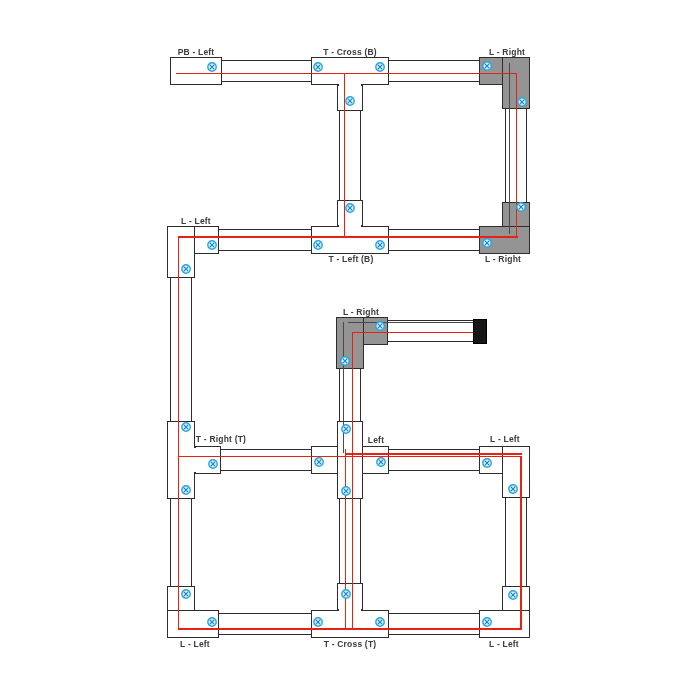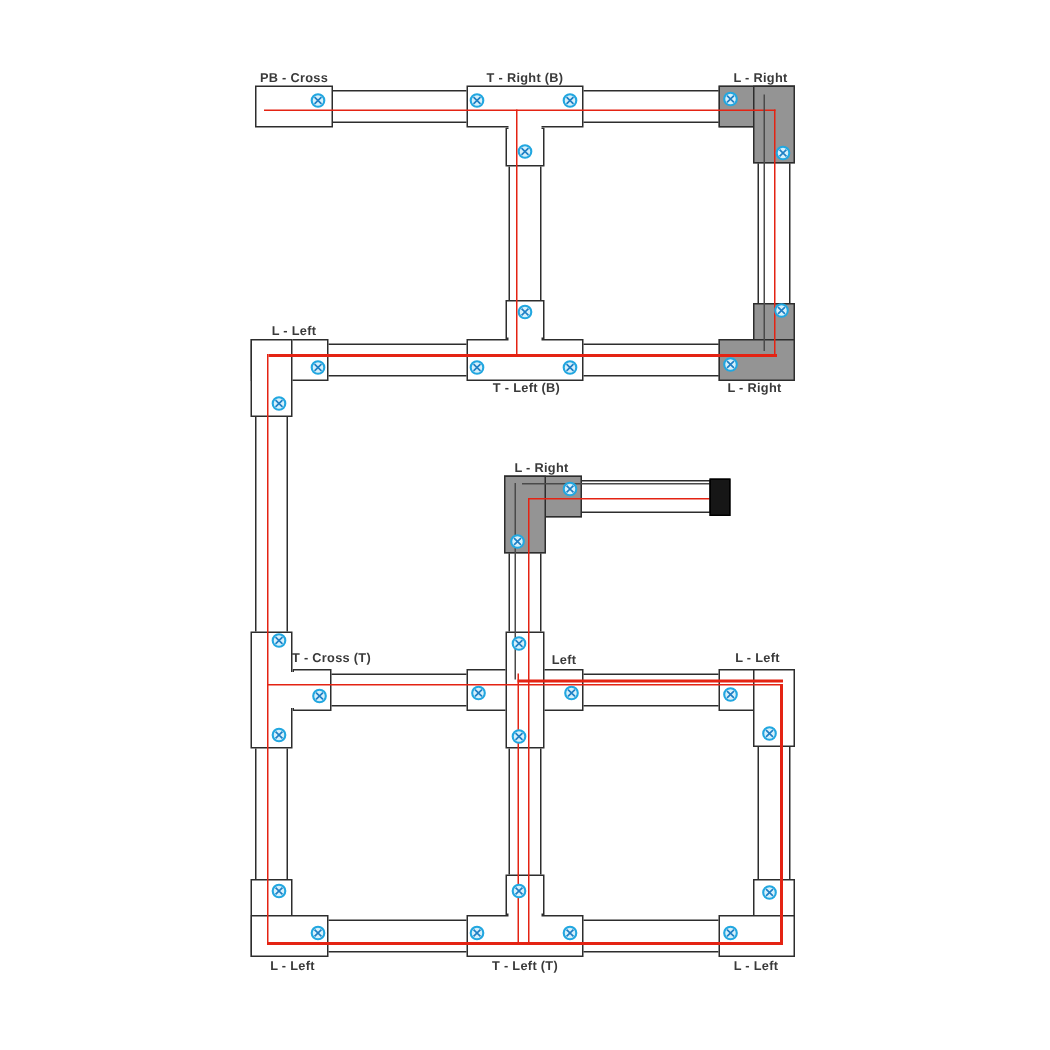--- a/index.html
+++ b/index.html
@@ -210,26 +210,26 @@
         <path d="M3.2 3.2 L7.8 7.8 M7.8 3.2 L3.2 7.8" stroke="#1f7fc4" stroke-width="1.1"></path>
       </svg></div>
     <div class="screw" style="left: 380px; top: 622px;"><svg width="11" height="11" viewBox="0 0 11 11">
         <circle cx="5.5" cy="5.5" r="4.2" fill="#d6f0fb" stroke="#22a7e0" stroke-width="1.4"></circle>
         <path d="M3.2 3.2 L7.8 7.8 M7.8 3.2 L3.2 7.8" stroke="#1f7fc4" stroke-width="1.1"></path>
       </svg></div>
     <div class="screw" style="left: 487px; top: 622px;"><svg width="11" height="11" viewBox="0 0 11 11">
         <circle cx="5.5" cy="5.5" r="4.2" fill="#d6f0fb" stroke="#22a7e0" stroke-width="1.4"></circle>
         <path d="M3.2 3.2 L7.8 7.8 M7.8 3.2 L3.2 7.8" stroke="#1f7fc4" stroke-width="1.1"></path>
       </svg></div>
-    <div class="lbl" style="left: 196px; top: 52px; color: rgb(58, 58, 58);">PB - Cross</div>
-    <div class="lbl" style="left: 350px; top: 52px; color: rgb(58, 58, 58);">T - Right (B)</div>
+    <div class="lbl" style="left: 196px; top: 52px; color: rgb(58, 58, 58);">PB - Left</div>
+    <div class="lbl" style="left: 350px; top: 52px; color: rgb(58, 58, 58);">T - Cross (B)</div>
     <div class="lbl" style="left: 507px; top: 52px; color: rgb(58, 58, 58);">L - Right</div>
     <div class="lbl" style="left: 196px; top: 221px; color: rgb(58, 58, 58);">L - Left</div>
     <div class="lbl" style="left: 351px; top: 259px; color: rgb(58, 58, 58);">T - Left (B)</div>
     <div class="lbl" style="left: 503px; top: 259px; color: rgb(58, 58, 58);">L - Right</div>
     <div class="lbl" style="left: 361px; top: 312px; color: rgb(58, 58, 58);">L - Right</div>
-    <div class="lbl" style="left: 221px; top: 439px; color: rgb(58, 58, 58);">T - Cross (T)</div>
+    <div class="lbl" style="left: 221px; top: 439px; color: rgb(58, 58, 58);">T - Right (T)</div>
     <div class="lbl" style="left: 376px; top: 440px; color: rgb(58, 58, 58);">Left</div>
     <div class="lbl" style="left: 505px; top: 439px; color: rgb(58, 58, 58);">L - Left</div>
     <div class="lbl" style="left: 195px; top: 644px; color: rgb(58, 58, 58);">L - Left</div>
-    <div class="lbl" style="left: 350px; top: 644px; color: rgb(58, 58, 58);">T - Left (T)</div>
+    <div class="lbl" style="left: 350px; top: 644px; color: rgb(58, 58, 58);">T - Cross (T)</div>
     <div class="lbl" style="left: 504px; top: 644px; color: rgb(58, 58, 58);">L - Left</div>
   </div>
 
 </body></html>

